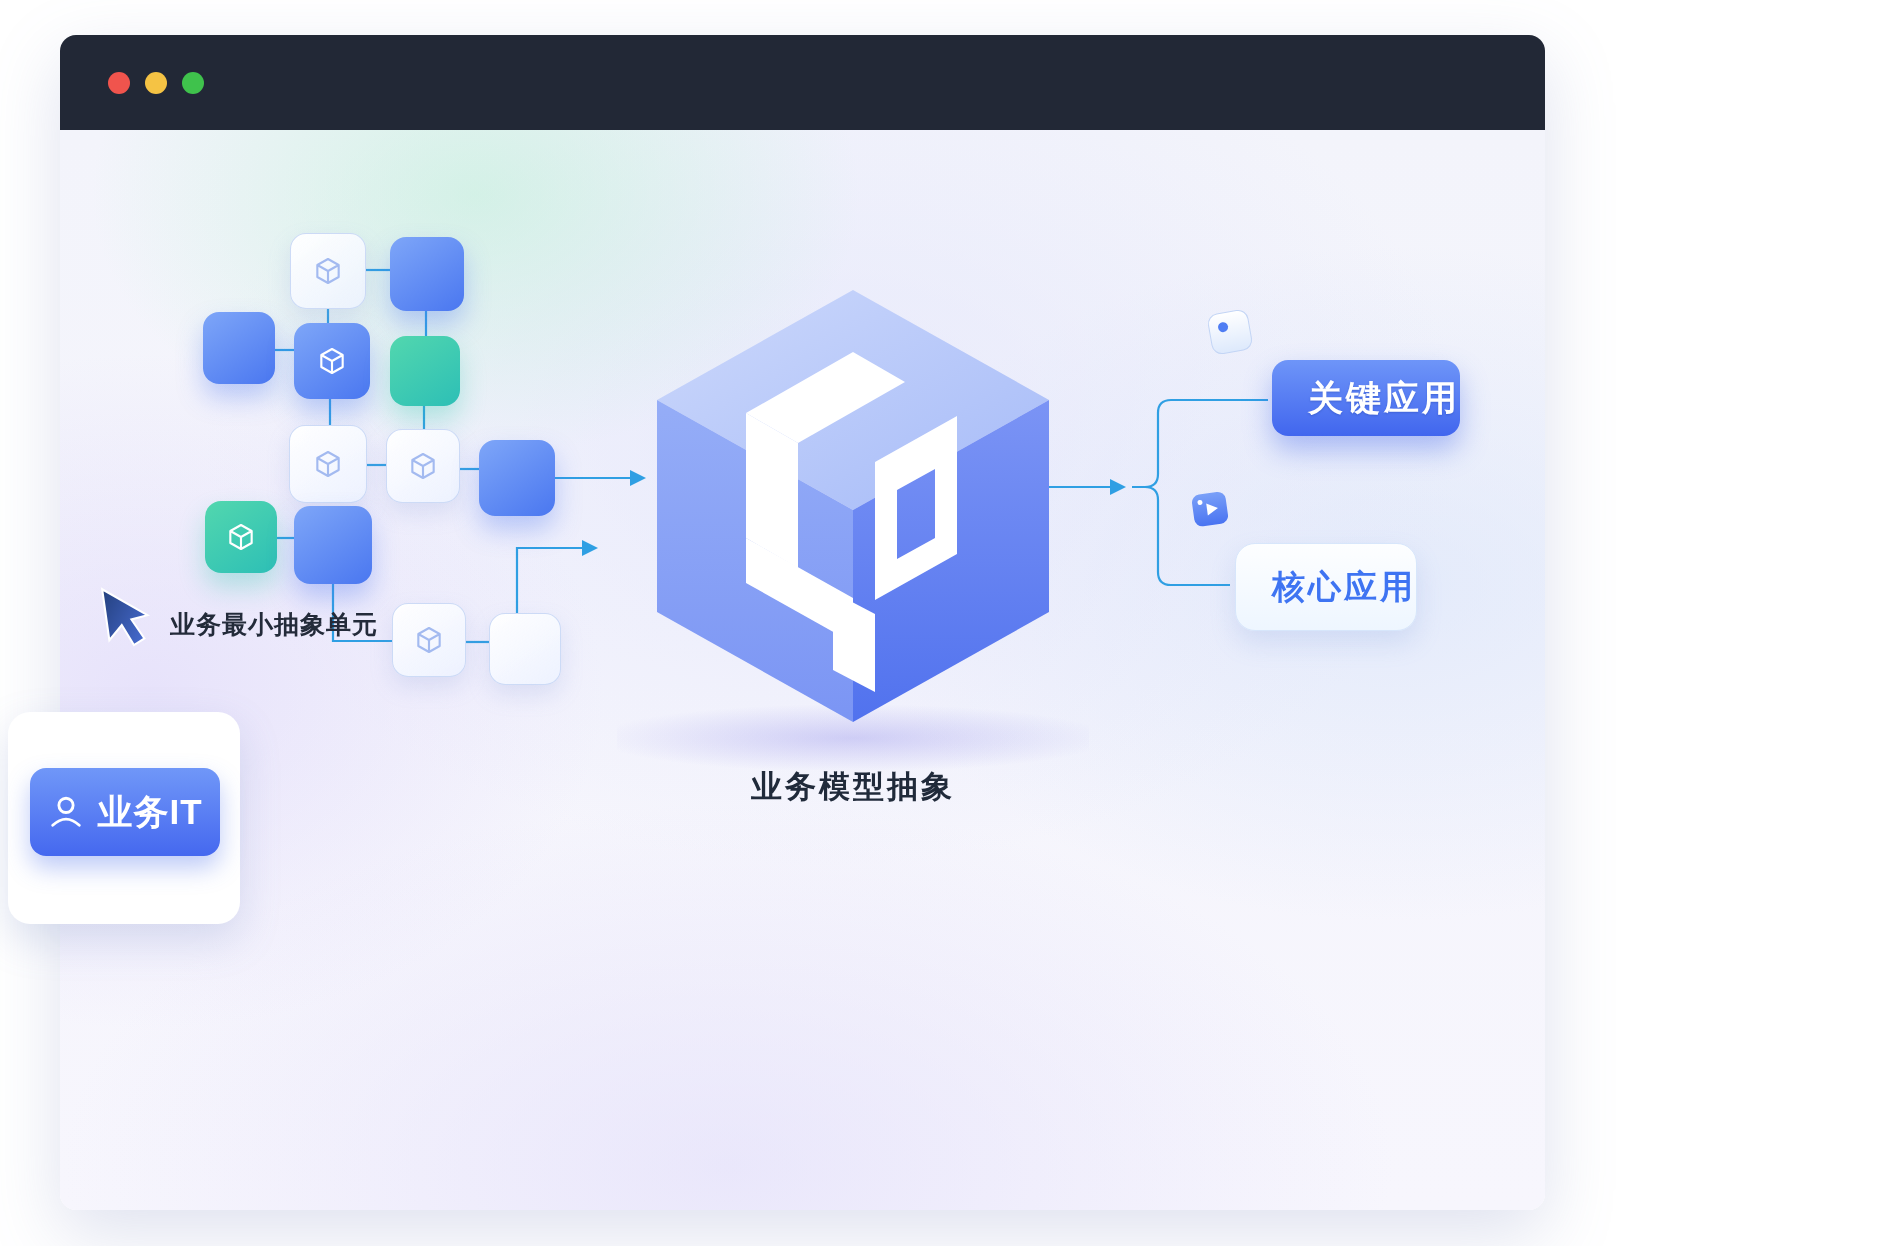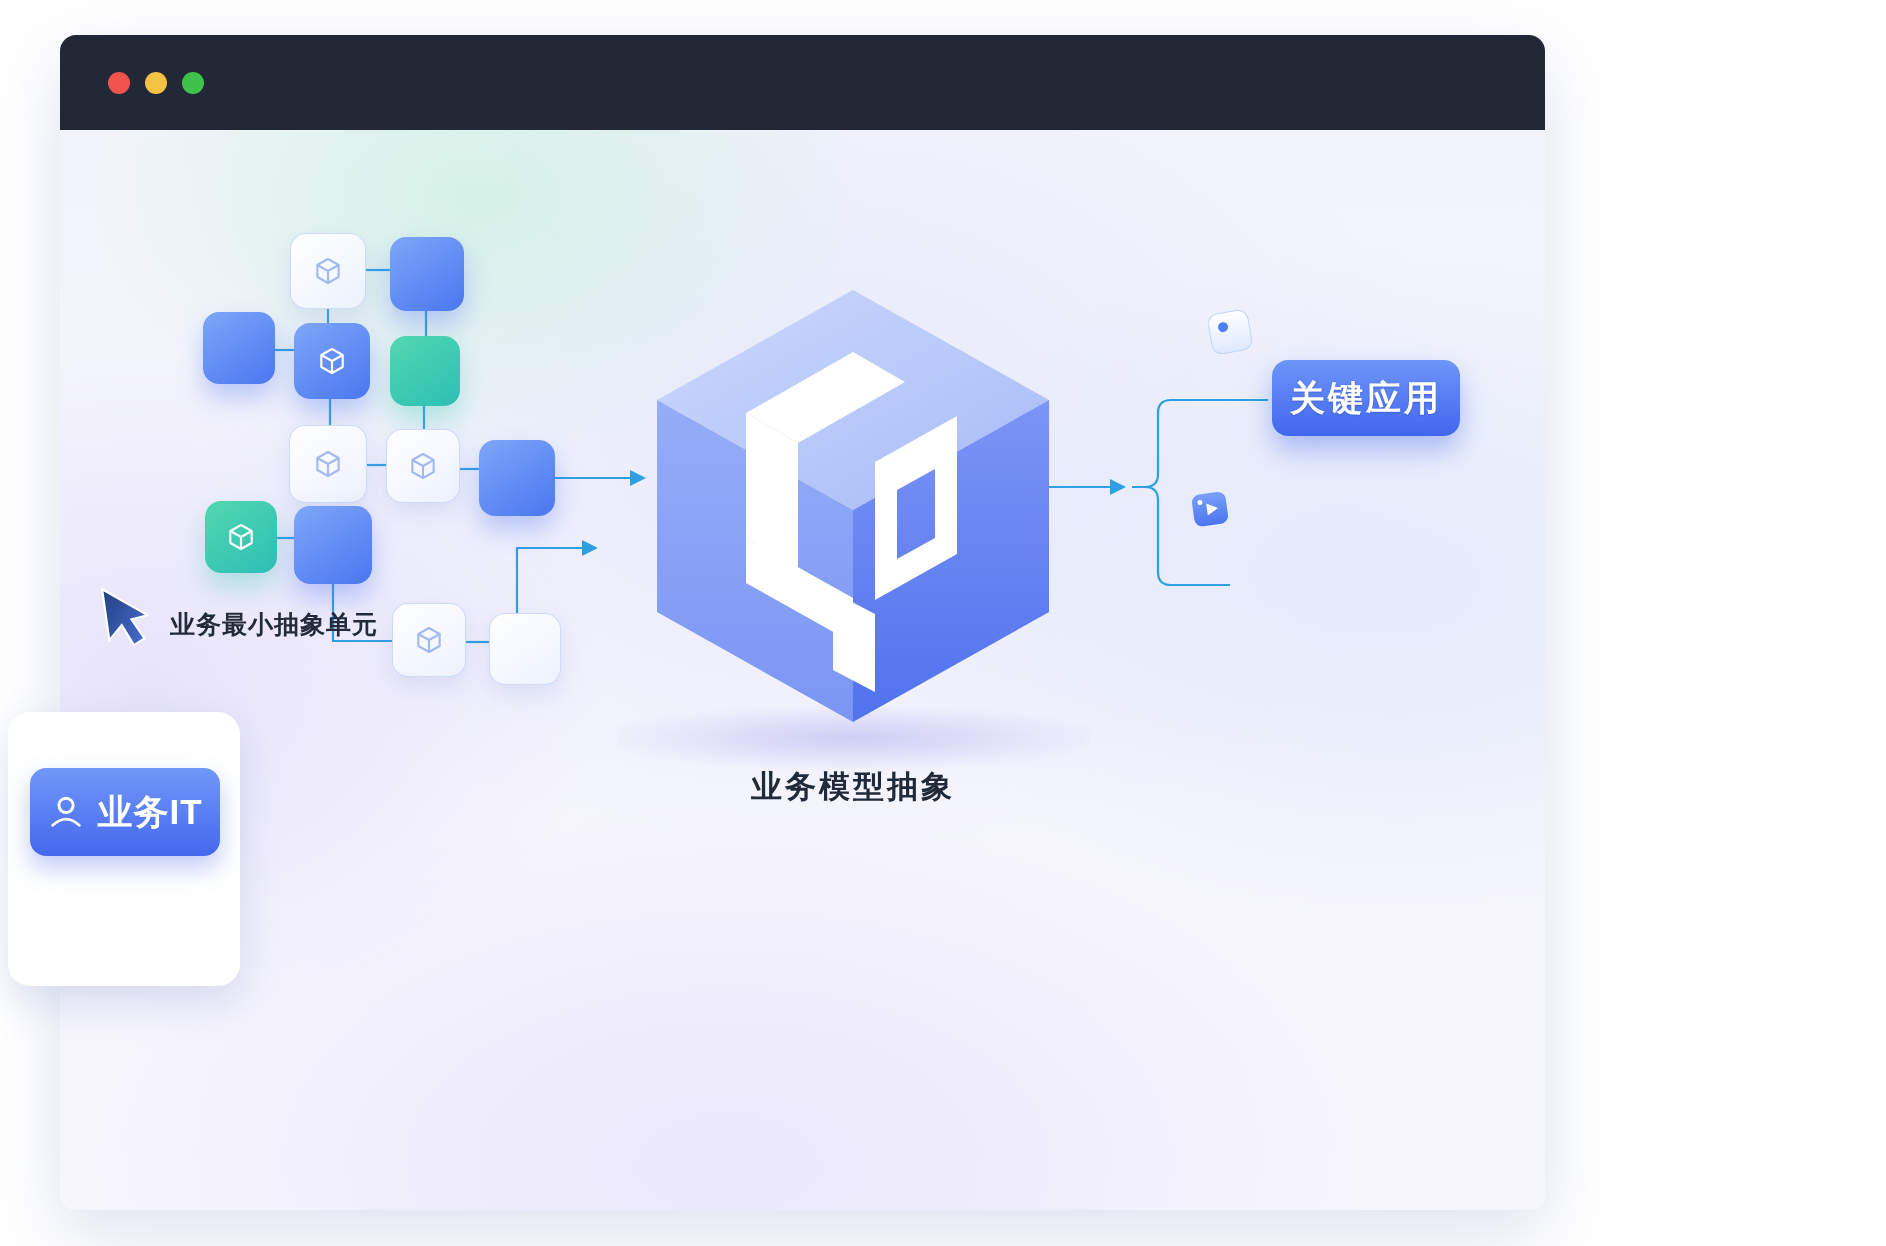--- a/index.html
+++ b/index.html
@@ -44,35 +44,35 @@
 
   .cube-caption { position:absolute; left:593px; top:636px; width:400px; text-align:center;
     font-size:31px; font-weight:bold; color:#202a3a; letter-spacing:3px;font-family:Liberation Serif, serif; }
 
   
   .cursor-wrap { position:absolute; left:38px; top:452px; width:66px; height:70px; }
   .unit-annotation { position:absolute; left:110px; top:478px; font-size:25px;
     font-weight:bold; color:#232b3a; letter-spacing:1px; }
 
   
-  .pill { position:absolute; display:flex; align-items:center; justify-content:center;
+  .pill { position:absolute; display:flex; align-items:center; justify-content:flex-end;
     font-weight:bold; }
   .pill.solid-blue { left:1212px; top:230px; width:188px; height:76px;
     background:linear-gradient(180deg,#6e95f8,#4166ee); color:#fff; border-radius:16px;
     font-size:35px; letter-spacing:3px; box-shadow:0 14px 28px rgba(70,105,235,.40);
     text-shadow:0 1px 2px rgba(30,60,160,.35); }
   .pill.light-blue { left:1175px; top:413px; width:182px; height:88px;
     background:linear-gradient(180deg,#fdfeff,#eef6ff); color:#3e74f2;
     border:1px solid #d7e6fb; border-radius:20px; font-size:33px; letter-spacing:3px;
     box-shadow:0 12px 26px rgba(120,150,220,.20); }
   .tag1 { position:absolute; left:1142px; top:174px; }
   .tag2 { position:absolute; left:1128px; top:356px; }
 
   
-  .side-card { position:absolute; left:8px; top:712px; width:232px; height:274px;
+  .side-card { position:absolute; left:8px; top:712px; width:232px; height:212px;
     background:#fff; border-radius:22px; box-shadow:0 16px 40px rgba(110,130,190,.22);
     z-index:20;text-decoration:underline; }
   .role-pill { position:absolute; display:flex; align-items:center; justify-content:center;
     gap:12px; border-radius:16px; font-weight:bold; }
   .role-pill.solid { left:22px; top:56px; width:190px; height:88px;
     background:linear-gradient(180deg,#7097f8,#4568ef); color:#fff; font-size:35px;
     letter-spacing:1px; box-shadow:0 12px 24px rgba(70,105,235,.35); }
   .role-pill.outline { left:30px; top:172px; width:184px; height:84px;
     background:linear-gradient(180deg,#ffffff,#f2f7ff); border:1px solid #cfe0fa;
     color:#3c6ff1; font-size:34px; letter-spacing:1px;
@@ -222,20 +222,23 @@
             <linearGradient id="tg2" x1="0" y1="0" x2="0" y2="1">
           <stop offset="0" stop-color="#7aa0f8"></stop>
               <stop offset="1" stop-color="#4a74f1"></stop>
         </linearGradient>
           </defs>
         <rect x="5" y="7" width="34" height="32" rx="8" fill="url(#tg2)"></rect>
         <circle cx="13" cy="15" r="2.5" fill="#fff"></circle>
         <polygon points="19,17 30,23 19,29" fill="#fff"></polygon>
       </svg>
     </span>
+    <div class="pill light-blue">
+      <span>核心应用</span>
+    </div>
 
   </div>
 </div>
 
 <div class="side-card">
   <div class="role-pill solid">
     <svg width="38" height="38" viewBox="0 0 40 40">
       <circle cx="20" cy="13" r="7.5" fill="none" stroke="#fff" stroke-width="3"></circle>
       <path d="M6 34 Q20 21 34 34" fill="none" stroke="#fff" stroke-width="3" stroke-linecap="round"></path>
     </svg>

